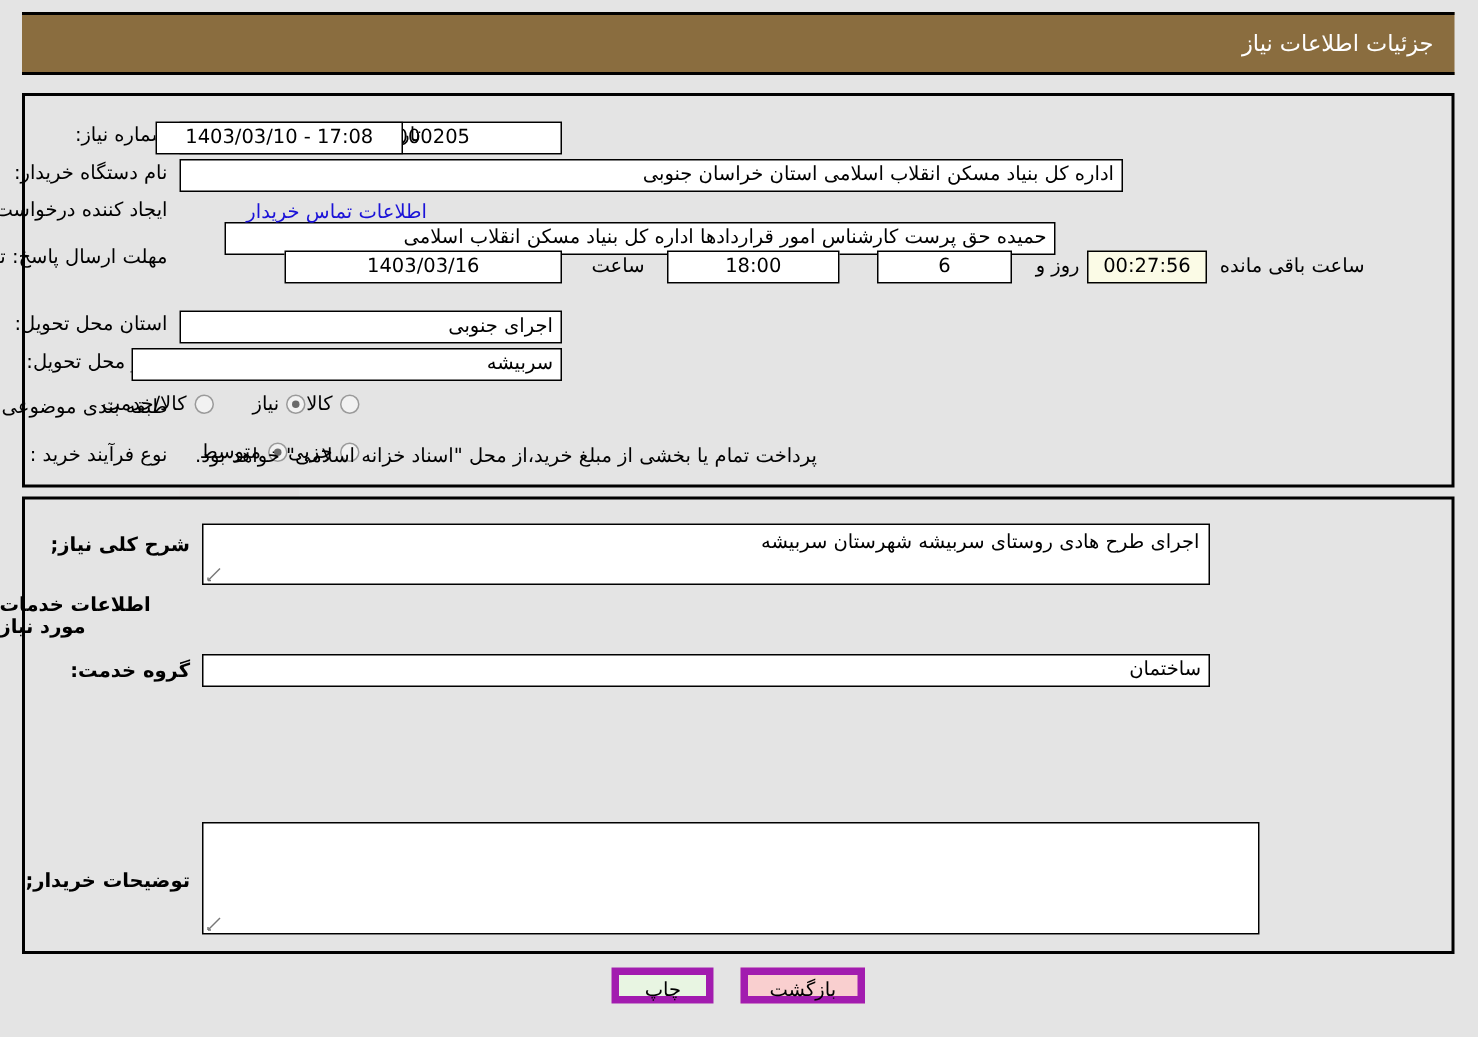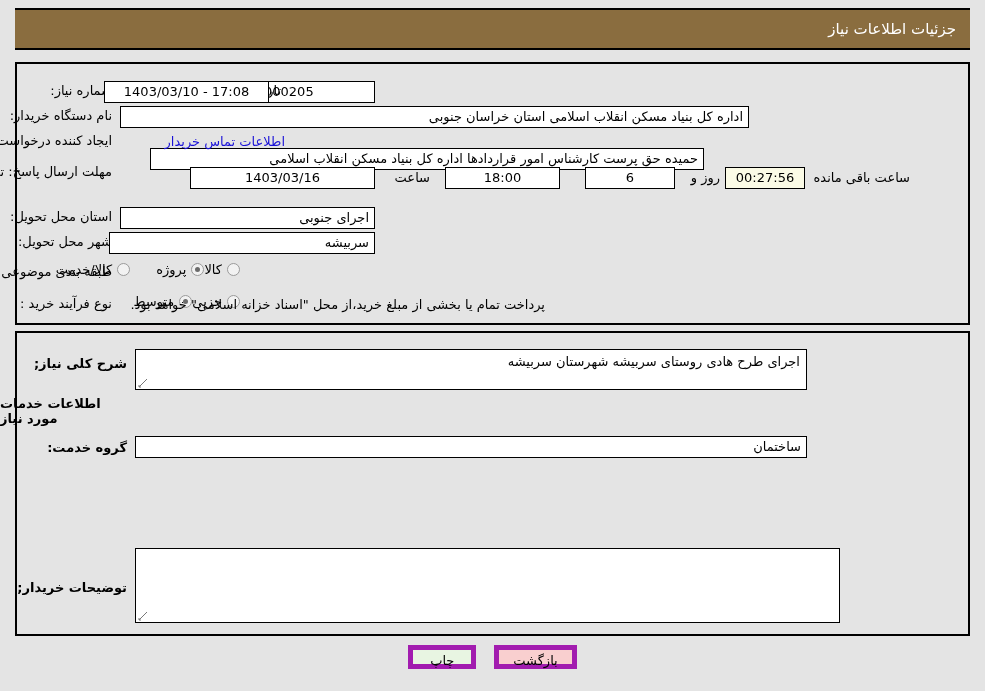--- a/index.html
+++ b/index.html
@@ -235,33 +235,33 @@
 <span class="lbl" style="position:absolute; right:75px; top:170px; z-index:3;">ساعت باقی مانده</span>
 
 <div class="row" style="right:873px; top:209px; z-index:3;">
   <span class="lbl">استان محل تحویل:</span>
 </div>
 <div class="fld rt" style="position:absolute; right:610px; top:207px; width:255px; z-index:3;">اجرای جنوبی</div>
 
 <div class="row" style="right:873px; top:234px; z-index:3;">
   <span class="lbl">شهر محل تحویل:</span>
 </div>
-<div class="fld rt" style="position:absolute; right:610px; top:232px; width:266px; z-index:3;">سربیشه</div>
+<div class="fld rt" style="position:absolute; right:610px; top:232px; width:287px; z-index:3;">سربیشه</div>
 
 <div class="row" style="right:873px; top:264px; z-index:3;">
   <span class="lbl">طبقه بندی موضوعی:</span>
 </div>
 <div class="row" style="right:745px; top:262px; z-index:3;">
   <span class="radio-group" style="margin-left:0;">
     <span class="radio"></span>
     <span class="rtxt">کالا</span>
   </span>
   <span class="radio-group">
     <span class="radio on"></span>
-    <span class="rtxt">پروژه</span>
+    <span class="rtxt">نیاز</span>
   </span>
   <span class="radio-group">
     <span class="radio"></span>
     <span class="rtxt">کالا/خدمت</span>
   </span>
 </div>
 
 <div class="row" style="right:873px; top:296px; z-index:3;">
   <span class="lbl">نوع فرآیند خرید :</span>
 </div>

